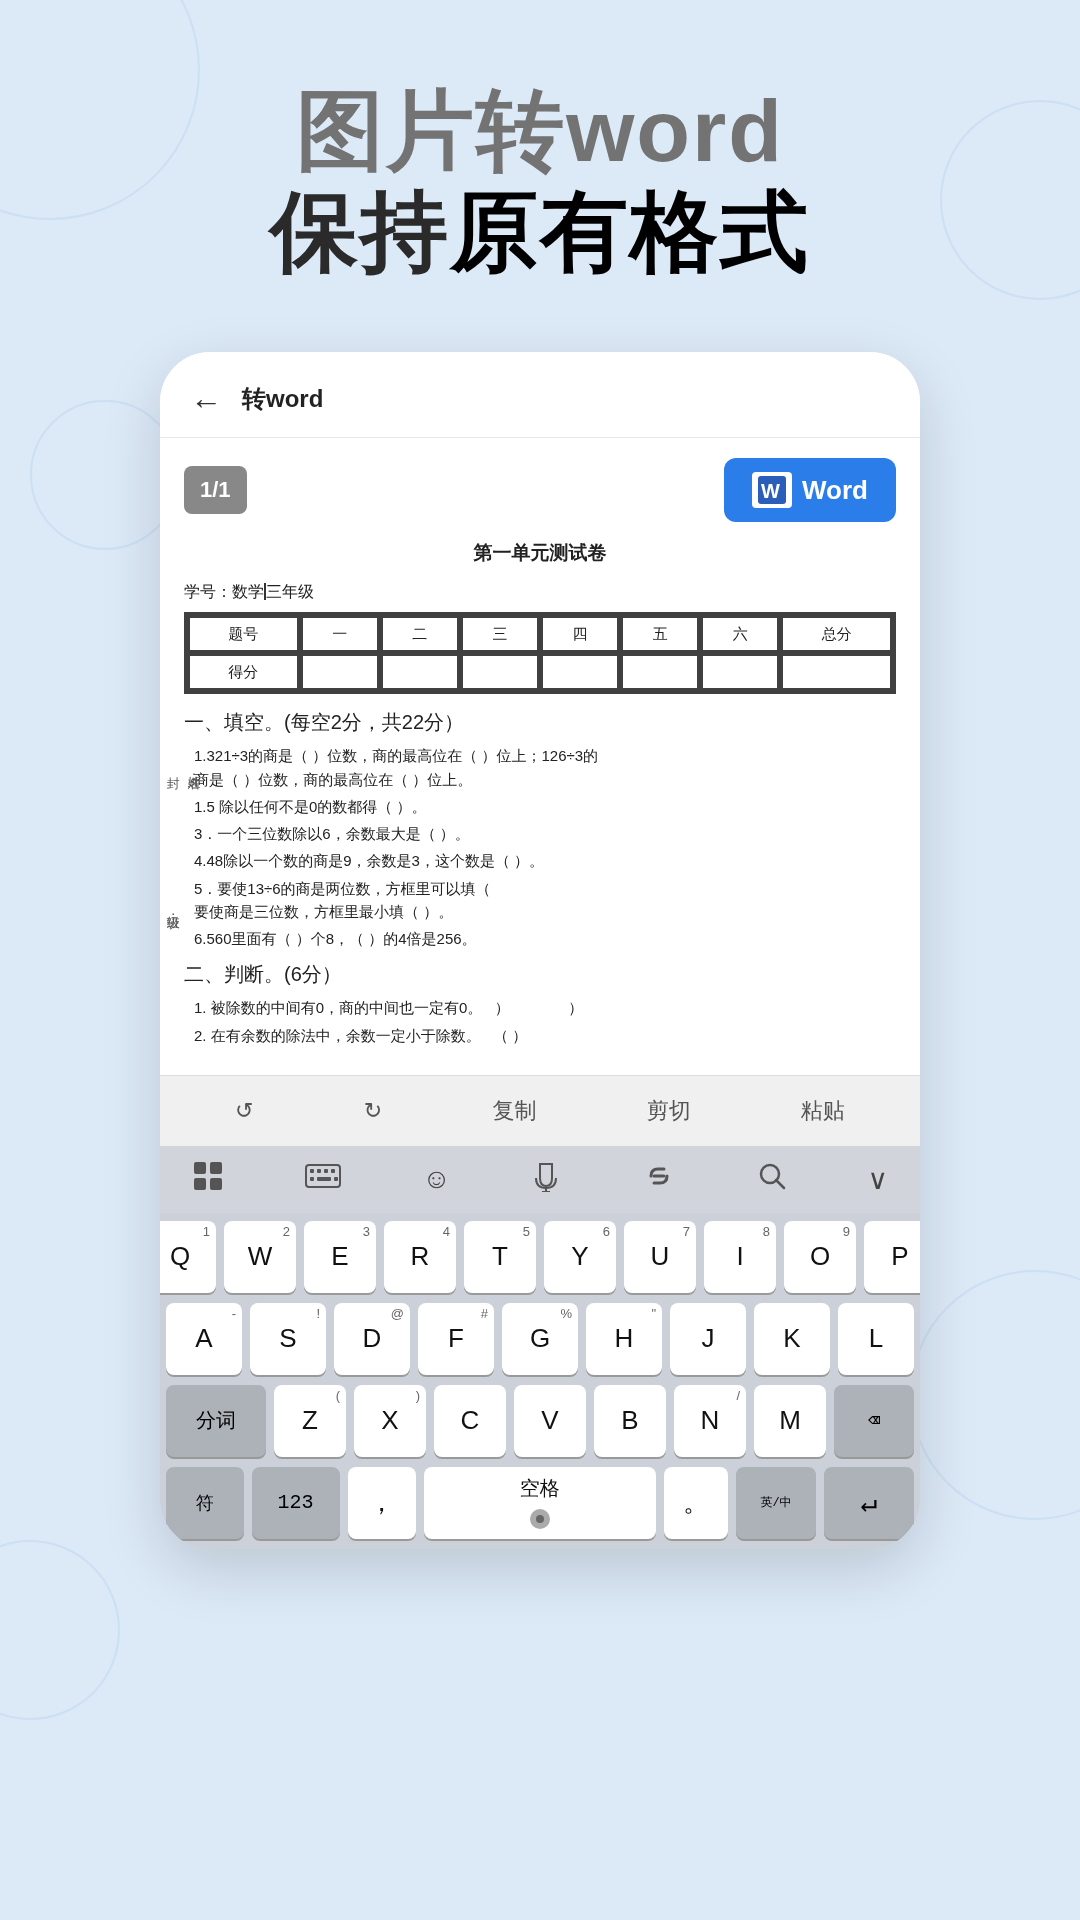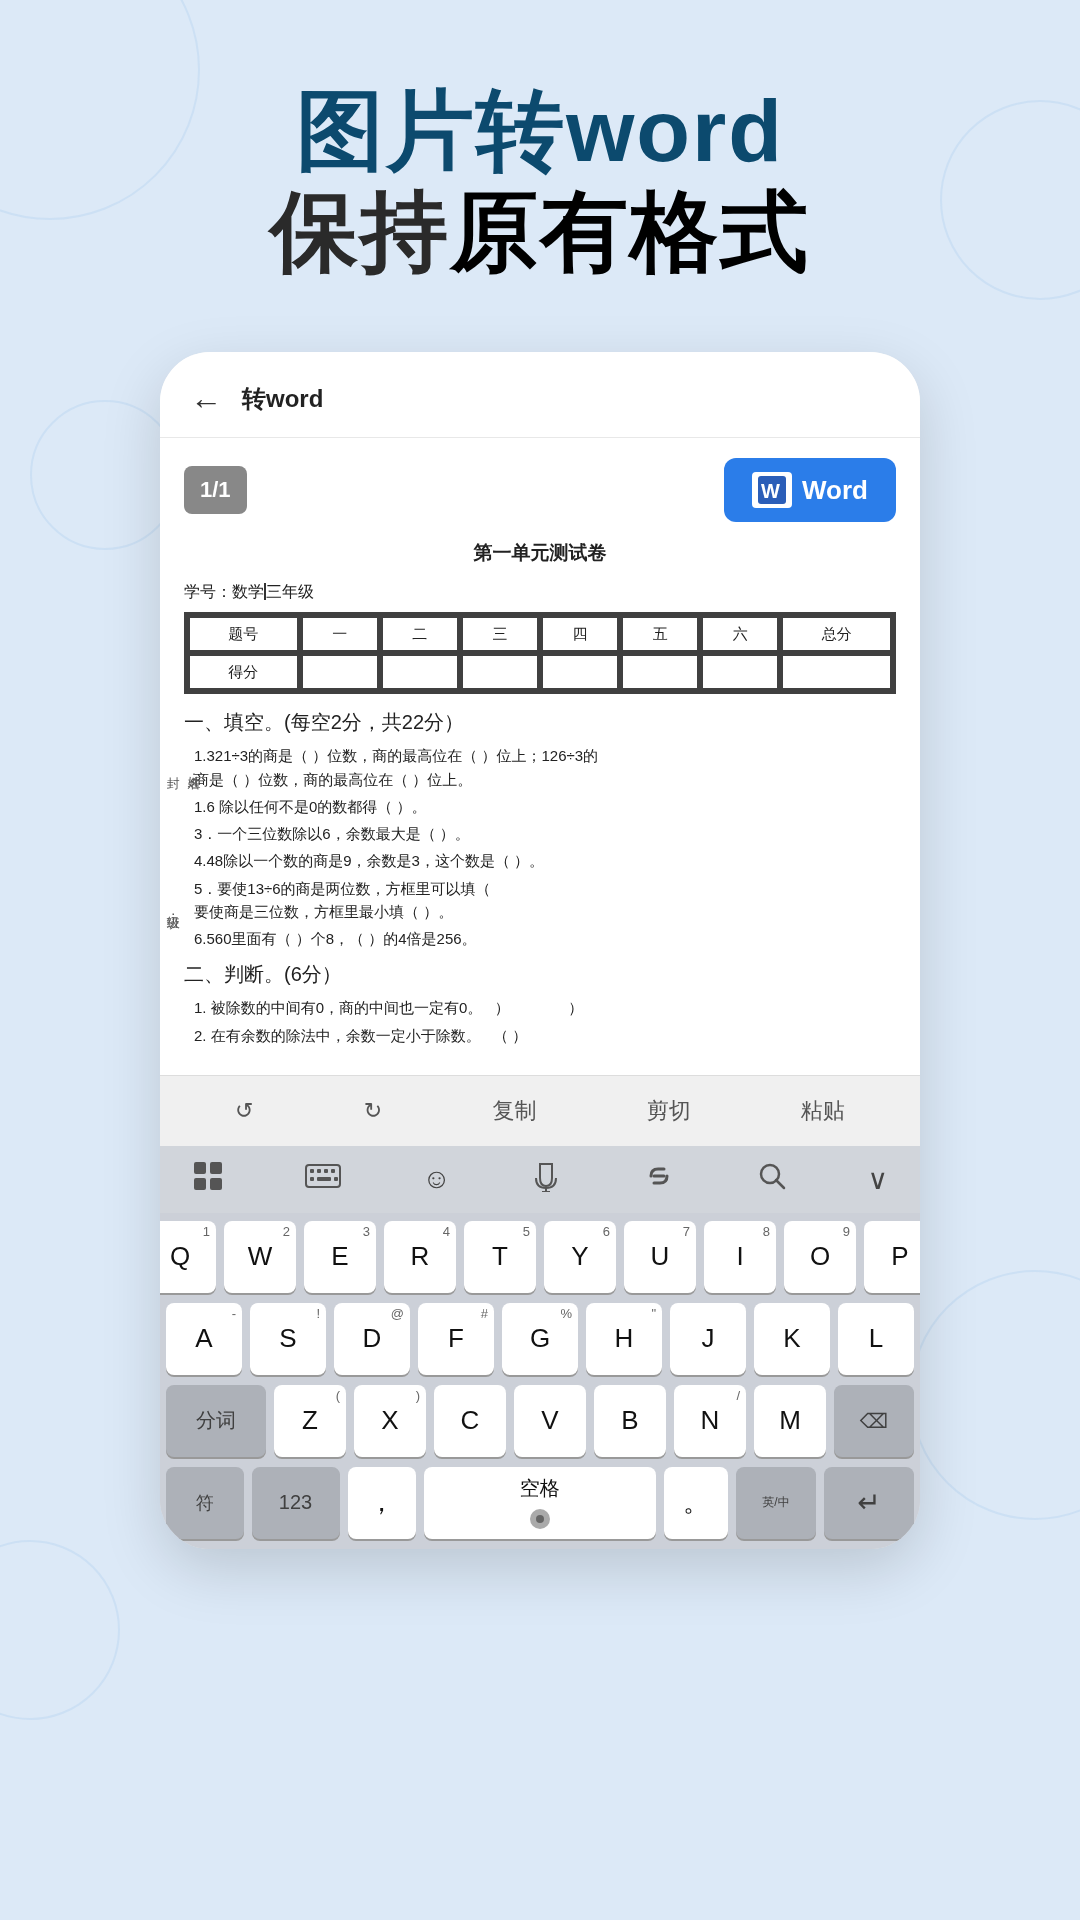--- a/index.html
+++ b/index.html
@@ -24,21 +24,21 @@
     
     .header-title {
       text-align: center;
       padding: 80px 60px 40px;
       position: relative;
       z-index: 2;
     }
     .header-title .line1 {
       font-size: 88px;
       font-weight: 900;
-      color: #0c4a6e;
+      color: #737373;
       line-height: 1.15;
       letter-spacing: 2px;
     }
     .header-title .line2 {
       font-size: 88px;
       font-weight: 900;
       color: #2a2a2a;
       line-height: 1.15;
       letter-spacing: 2px;
     }
@@ -240,23 +240,24 @@
     .kb-key .sub-label {
       font-size: 13px;
       color: #666;
       position: absolute;
       top: 4px;
       right: 6px;
       line-height: 1;
     }
     .kb-key-special {
       background: #adb1b8;
-      color: #404040;
+      color: #000000;
       font-size: 20px;
       font-weight: 500;
+      font-family: Liberation Mono, monospace;
     }
     .kb-key-special.wide {
       min-width: 100px;
       max-width: 110px;
     }
     .kb-key-wide-space {
       flex: 3;
       max-width: 260px;
       font-size: 20px;
     }
@@ -352,21 +353,21 @@
         </table>
 
       <div style="position:relative;">
 
         <div style="position:absolute;left:-22px;top:60px;font-size:13px;color:#555;writing-mode:vertical-rl;text-orientation:mixed;">姓名：<br>封</div>
         <div style="position:absolute;left:-22px;top:200px;font-size:13px;color:#555;writing-mode:vertical-rl;text-orientation:mixed;">班级：</div>
 
         <div class="doc-section">
           <div class="doc-section-title">一、填空。(每空2分，共22分）</div>
           <div class="doc-item">1.321÷3的商是（ ）位数，商的最高位在（ ）位上；126÷3的<br>商是（ ）位数，商的最高位在（ ）位上。</div>
-          <div class="doc-item">1.6 除以任何不是0的数都得（ ）。</div>
+          <div class="doc-item">1.5 除以任何不是0的数都得（ ）。</div>
           <div class="doc-item">3．一个三位数除以6，余数最大是（ ）。</div>
           <div class="doc-item">4.48除以一个数的商是9，余数是3，这个数是（ ）。</div>
           <div class="doc-item">5．要使13÷6的商是两位数，方框里可以填（<br>要使商是三位数，方框里最小填（ ）。</div>
           <div class="doc-item">6.560里面有（ ）个8，（ ）的4倍是256。</div>
         </div>
 
         <div class="doc-section">
           <div class="doc-section-title">二、判断。(6分）</div>
           <div class="doc-item">1. 被除数的中间有0，商的中间也一定有0。&nbsp;&nbsp;&nbsp;）&nbsp;&nbsp;&nbsp;&nbsp;&nbsp;&nbsp;&nbsp;&nbsp;&nbsp;&nbsp;&nbsp;&nbsp;&nbsp;&nbsp;）</div>
           <div class="doc-item">2. 在有余数的除法中，余数一定小于除数。&nbsp;&nbsp;&nbsp;（ ）</div>

